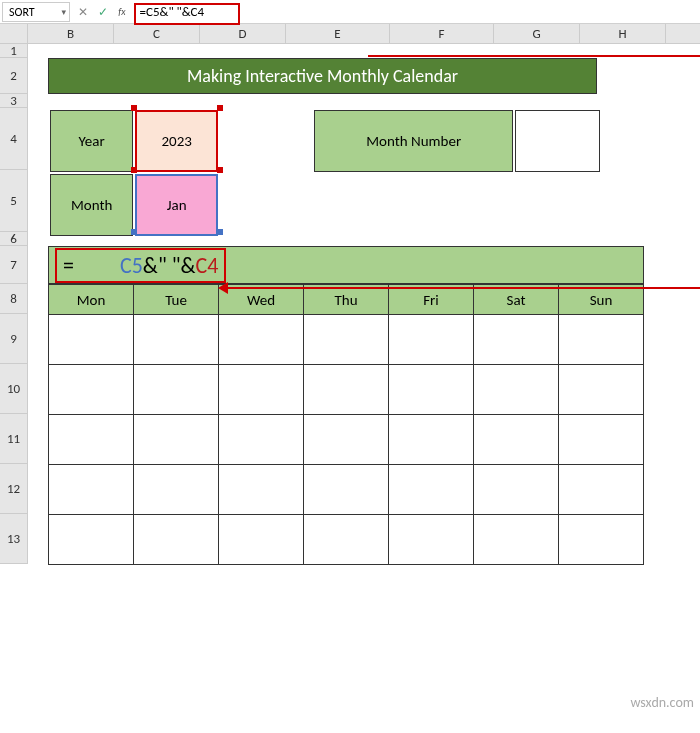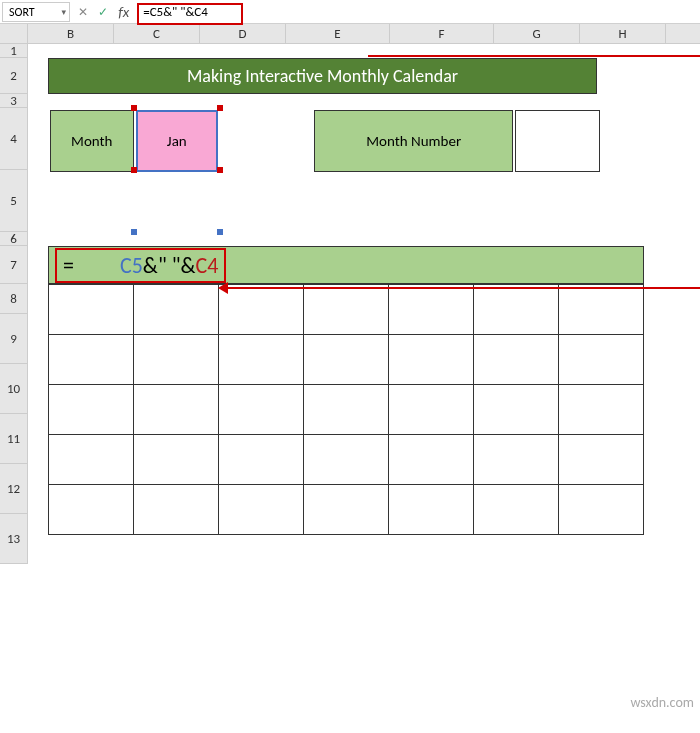--- a/index.html
+++ b/index.html
@@ -5,21 +5,21 @@
     * { box-sizing: border-box; margin: 0; padding: 0; }
     body { font-family: Calibri, Arial, sans-serif; font-size: 14px; background: #fff; width: 700px; height: 733px; position: relative; overflow: hidden; }
     
     .formula-bar { display: flex; align-items: center; height: 24px; border-bottom: 1px solid #d0d0d0; background: #fff; }
     .name-box { width: 68px; height: 20px; border: 1px solid #ccc; padding: 0 18px 0 6px; font-size: 12px; display: flex; align-items: center; position: relative; margin-left: 2px; }
     .name-box::after { content: '▾'; position: absolute; right: 3px; font-size: 9px; color: #666; }
     .fb-icons { display: flex; align-items: center; padding: 0 8px; gap: 10px; }
     .fb-icon { font-size: 12px; color: #666; }
     .fb-icon.cancel { color: #888; }
     .fb-icon.accept { color: #4a7; }
-    .fb-fx { font-style: italic; font-size: 15px; color: #555; }
+    .fb-fx { font-style: italic; font-size: 10px; color: #555; }
     .formula-input { flex: 1; padding: 0 6px; font-size: 13px; position: relative; }
     .formula-highlight { position: absolute; border: 2px solid #d00000; top: -1px; height: 22px; left: 0; width: 106px; }
     
     .col-headers { display: flex; height: 20px; background: #e6e6e6; border-bottom: 1px solid #ccc; }
     .corner { width: 28px; background: #e6e6e6; border-right: 1px solid #ccc; }
     .col-h { border-right: 1px solid #ccc; text-align: center; font-size: 13px; color: #333; line-height: 20px; }
     .col-B { width: 86px; } .col-C { width: 86px; } .col-D { width: 86px; }
     .col-E { width: 104px; } .col-F { width: 104px; } .col-G { width: 86px; } .col-H { width: 86px; }
     
     .grid { display: flex; }
@@ -109,20 +109,24 @@
     <div class="row-h r11">11</div>
     <div class="row-h r12">12</div>
     <div class="row-h r13">13</div>
   </div>
   <div class="cells">
     <div class="cell-area">
       <div class="title-box">Making Interactive Monthly Calendar</div>
 
       <table class="tbl1">
         <tbody>
+            <tr>
+          <td class="lbl">Year</td>
+          <td class="val-year">2023</td>
+        </tr>
         <tr>
           <td class="lbl">Month</td>
           <td class="val-month">Jan</td>
         </tr>
       </tbody>
         </table>
 
       <div class="sel-marker sm1"></div>
       <div class="sel-marker sm2"></div>
       <div class="sel-marker sm3"></div>
@@ -140,20 +144,29 @@
         </table>
 
       <div class="formula-cell">
         <span class="formula-cell-inner">
           <span class="f-eq">=</span><span class="f-c5">C5</span><span class="f-amp">&amp;</span><span class="f-str">" "</span><span class="f-amp">&amp;</span><span class="f-c4">C4</span>
         </span>
       </div>
 
       <table class="cal">
         <tbody>
+            <tr>
+          <th>Mon</th>
+          <th>Tue</th>
+          <th>Wed</th>
+          <th>Thu</th>
+          <th>Fri</th>
+          <th>Sat</th>
+          <th>Sun</th>
+        </tr>
         <tr>
               <td></td>
               <td></td>
               <td></td>
               <td></td>
               <td></td>
               <td></td>
               <td></td>
             </tr>
         <tr>

